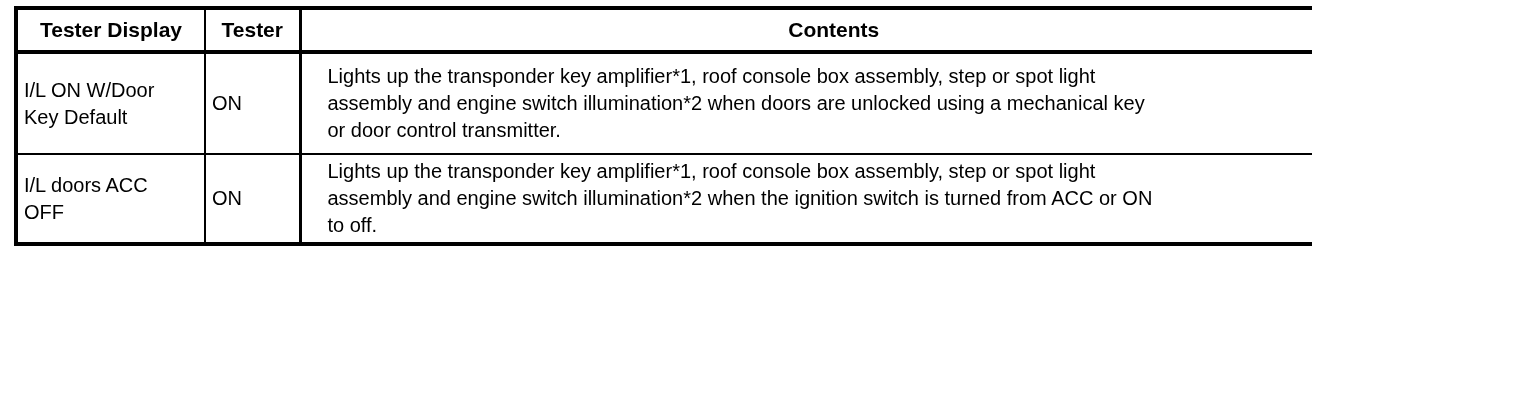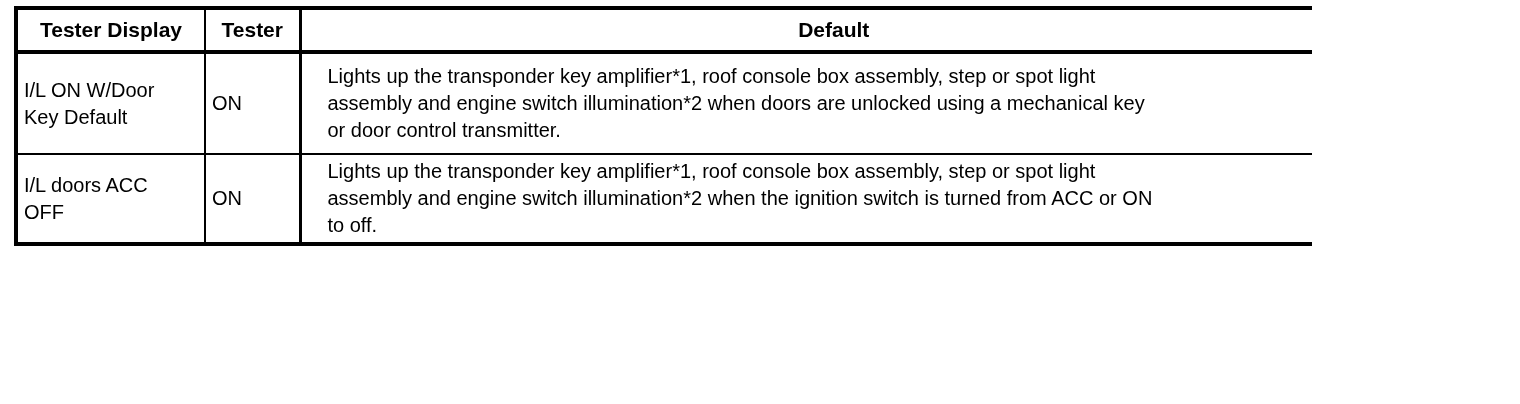--- a/index.html
+++ b/index.html
@@ -68,21 +68,21 @@
     <colgroup>
       <col style="width:189px">
       <col style="width:95px">
       <col style="width:1067px">
       <col style="width:144px">
     </colgroup>
     <thead>
       <tr>
         <th class="col-tester">Tester Display</th>
         <th class="col-default">Tester</th>
-        <th class="col-contents">Default</th>
+        <th class="col-contents">Contents</th>
         <th class="col-setting">Setting</th>
       </tr>
     </thead>
     <tbody>
       <tr class="row-0">
         <td class="col-tester">I/L ON W/Door
 Key Default</td>
         <td class="col-default">ON</td>
         <td class="col-contents">Lights up the transponder key amplifier*1, roof console box assembly, step or spot light
 assembly and engine switch illumination*2 when doors are unlocked using a mechanical key

